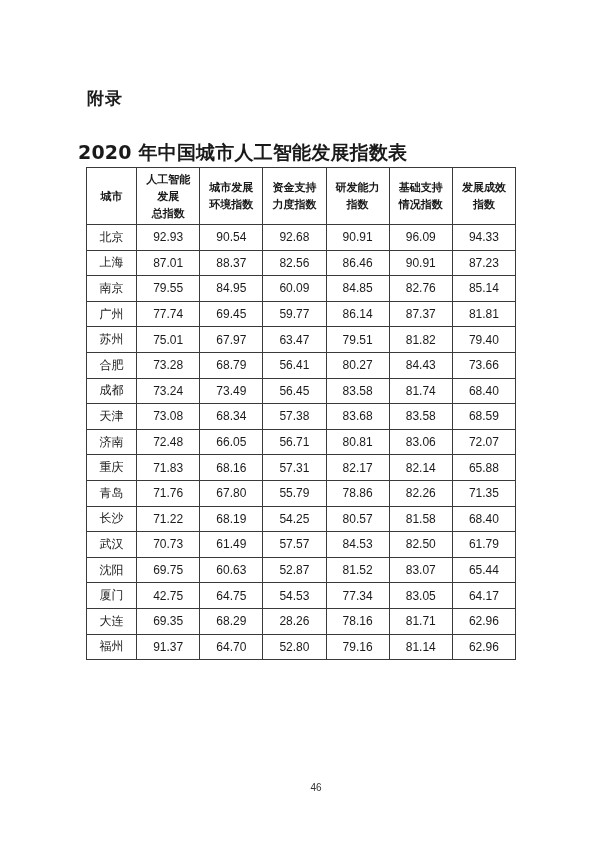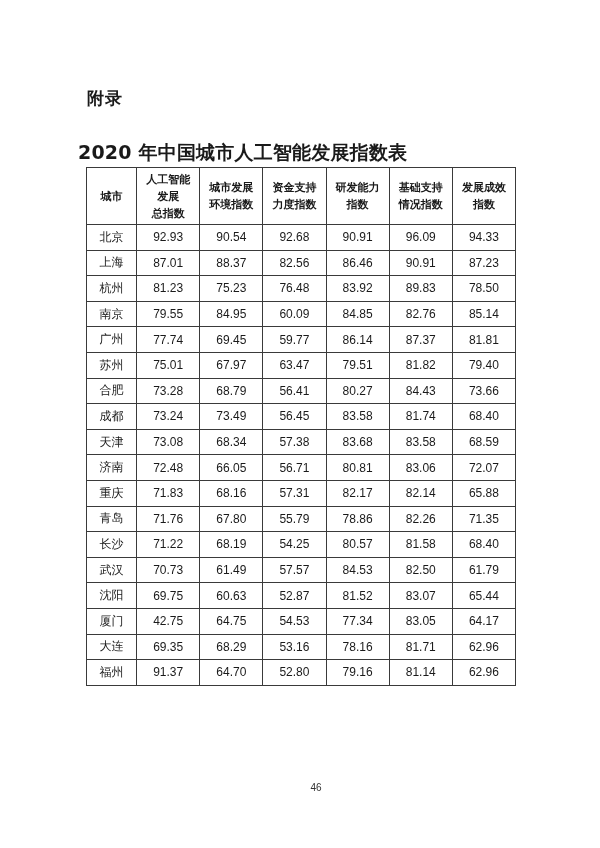--- a/index.html
+++ b/index.html
@@ -78,29 +78,20 @@
       <tr>
         <td class="city">上海</td>
         <td>87.01</td>
         <td>88.37</td>
         <td>82.56</td>
         <td>86.46</td>
         <td>90.91</td>
         <td>87.23</td>
       </tr>
       <tr>
-        <td class="city">杭州</td>
-        <td>81.23</td>
-        <td>75.23</td>
-        <td>76.48</td>
-        <td>83.92</td>
-        <td>89.83</td>
-        <td>78.50</td>
-      </tr>
-      <tr>
         <td class="city">南京</td>
         <td>79.55</td>
         <td>84.95</td>
         <td>60.09</td>
         <td>84.85</td>
         <td>82.76</td>
         <td>85.14</td>
       </tr>
       <tr>
         <td class="city">广州</td>
@@ -207,21 +198,21 @@
         <td>64.75</td>
         <td>54.53</td>
         <td>77.34</td>
         <td>83.05</td>
         <td>64.17</td>
       </tr>
       <tr>
         <td class="city">大连</td>
         <td>69.35</td>
         <td>68.29</td>
-        <td>53.16</td>
+        <td>28.26</td>
         <td>78.16</td>
         <td>81.71</td>
         <td>62.96</td>
       </tr>
       <tr>
         <td class="city">福州</td>
         <td>91.37</td>
         <td>64.70</td>
         <td>52.80</td>
         <td>79.16</td>

